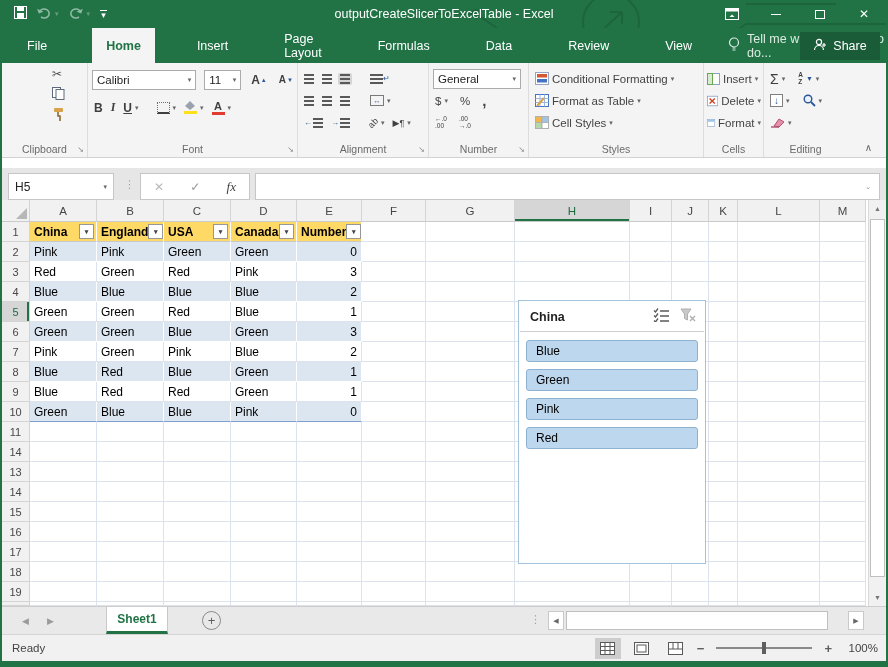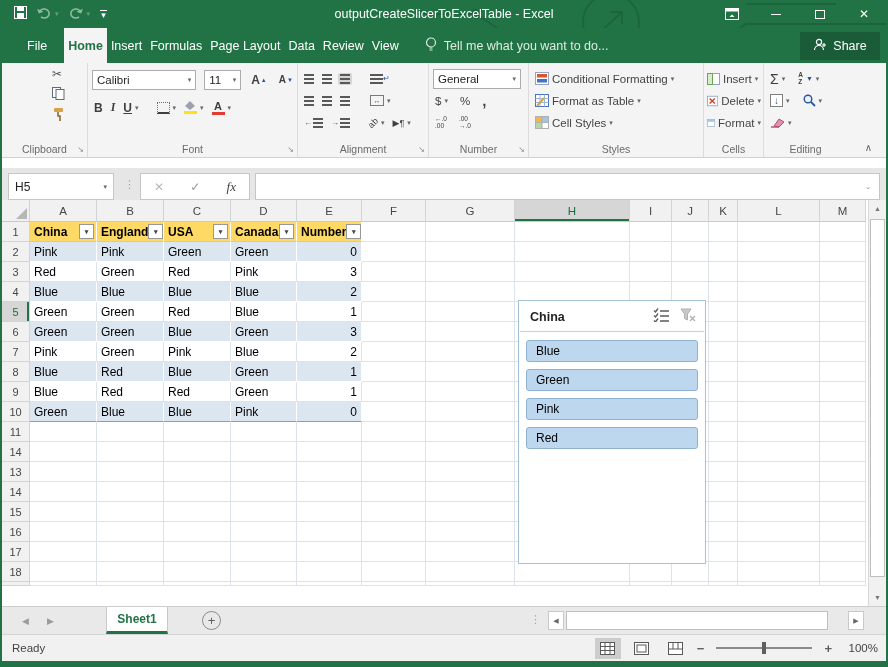--- a/index.html
+++ b/index.html
@@ -14,21 +14,21 @@
   .qat .dim { opacity:.5; }
   .tinydrop { font-size:7px; color:rgba(255,255,255,.6); margin-left:-6px; }
   .titletext { position:absolute; left:0; right:0; text-align:center; font-size:12.5px; color:#fff; z-index:1; pointer-events:none; }
   .wincontrols { position:absolute; right:0; top:0; height:28px; display:flex; align-items:center; z-index:2; }
   .winbtn { width:44px; height:28px; display:flex; align-items:center; justify-content:center; color:#fff; font-size:12px; }
   .maxico { width:10px; height:9px; border:1px solid #fff; display:inline-block; }
   .minico { width:10px; height:1px; background:#fff; display:inline-block; }
 
   
   .tabrow { position:absolute; top:28px; left:0; right:0; height:35px; background:#217346; display:flex; align-items:stretch; z-index:1; }
-  .rtab { padding:0 4px; display:flex; align-items:center; color:#fff; font-size:12.5px; cursor:default; }
+  .rtab { padding:0 14px; display:flex; align-items:center; color:#fff; font-size:12.5px; cursor:default;margin-left:28px; }
   .rtab.filetab { background:#217346; padding:0 17px; margin-left:2px; }
   .rtab.active { background:#f4f4f4; color:#217346; font-weight:bold; }
   .tellme { display:flex; align-items:center; gap:7px; color:#dcead f; color:#ddebe2; font-size:12.5px; margin-left:22px; }
   .sharebox { position:absolute; right:6px; top:4px; height:28px; width:80px; background:#1a5c38; display:flex; align-items:center; justify-content:center; gap:6px; color:#fff; font-size:12.5px; }
 
   
   .ribbon { position:absolute; top:63px; left:0; right:0; height:95px; background:#f4f4f4; border-bottom:1px solid #d2d2d2; font-size:11.5px; color:#444; z-index:1; }
   .rgroup { position:absolute; top:0; bottom:0; border-right:1px solid #dcdcdc; }
   .glabel { position:absolute; bottom:2px; left:0; right:0; text-align:center; font-size:10.5px; color:#6b6b6b; }
   .launcher { position:absolute; bottom:3px; right:3px; font-size:8px; color:#8a8a8a; }
@@ -177,22 +177,22 @@
         </span>
       <span class="winbtn">✕</span>
     </div>
   </div>
 
   <div class="tabrow">
     <div style="display:flex;margin-left:6px;">
         <div class="rtab filetab">File</div>
         <div class="rtab active">Home</div>
         <div class="rtab">Insert</div>
+        <div class="rtab">Page Layout</div>
         <div class="rtab">Formulas</div>
-        <div class="rtab">Page Layout</div>
         <div class="rtab">Data</div>
         <div class="rtab">Review</div>
         <div class="rtab">View</div>
       </div>
     <div class="tellme">
       <span>
         <svg width="12" height="15" viewBox="0 0 12 15">
             <circle cx="6" cy="5.5" r="4.5" stroke="#ddebe2" fill="none" stroke-width="1.2"></circle>
             <path d="M4.5 11 h3 M4.5 13 h3" stroke="#ddebe2" stroke-width="1.2"></path>
           </svg>
@@ -813,20 +813,36 @@
           <div class="cell" style="width: 65px;"></div>
           <div class="cell" style="width: 64px;"></div>
           <div class="cell" style="width: 89px;"></div>
           <div class="cell" style="width: 115px;"></div>
           <div class="cell" style="width: 42px;"></div>
           <div class="cell" style="width: 37px;"></div>
           <div class="cell" style="width: 29px;"></div>
           <div class="cell" style="width: 82px;"></div>
           <div class="cell" style="width: 46px;"></div>
         </div>
+        <div class="grow">
+          <div class="rowheader">19</div>
+          <div class="cell" style="width: 67px;"></div>
+          <div class="cell" style="width: 67px;"></div>
+          <div class="cell" style="width: 67px;"></div>
+          <div class="cell" style="width: 66px;"></div>
+          <div class="cell" style="width: 65px;"></div>
+          <div class="cell" style="width: 64px;"></div>
+          <div class="cell" style="width: 89px;"></div>
+          <div class="cell" style="width: 115px;"></div>
+          <div class="cell" style="width: 42px;"></div>
+          <div class="cell" style="width: 37px;"></div>
+          <div class="cell" style="width: 29px;"></div>
+          <div class="cell" style="width: 82px;"></div>
+          <div class="cell" style="width: 46px;"></div>
+        </div>
         <div class="grow sliver">
           <div class="rowheader"></div>
           <div class="cell" style="width: 67px;"></div>
           <div class="cell" style="width: 67px;"></div>
           <div class="cell" style="width: 67px;"></div>
           <div class="cell" style="width: 66px;"></div>
           <div class="cell" style="width: 65px;"></div>
           <div class="cell" style="width: 64px;"></div>
           <div class="cell" style="width: 89px;"></div>
           <div class="cell" style="width: 115px;"></div>

